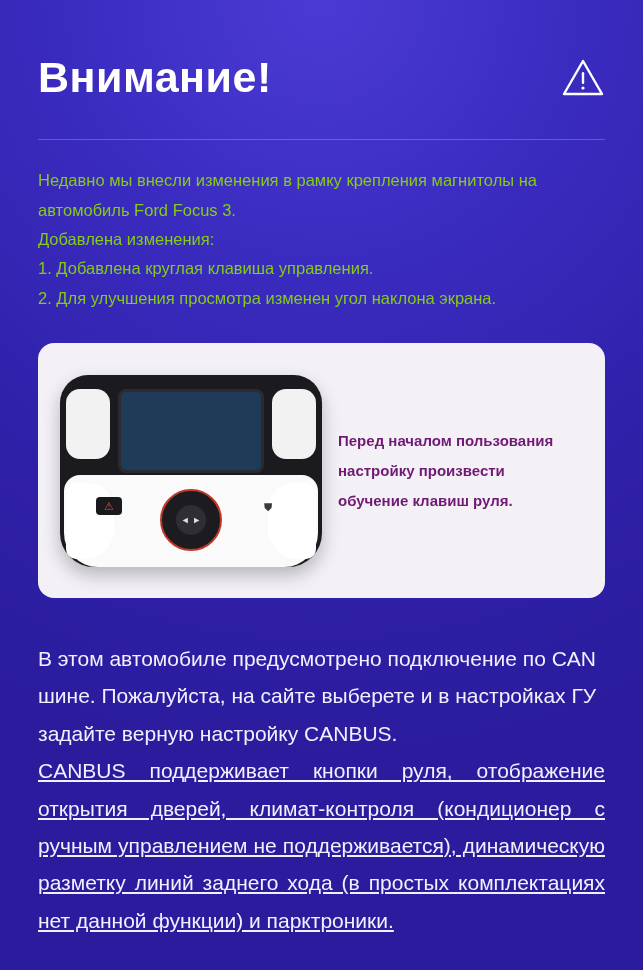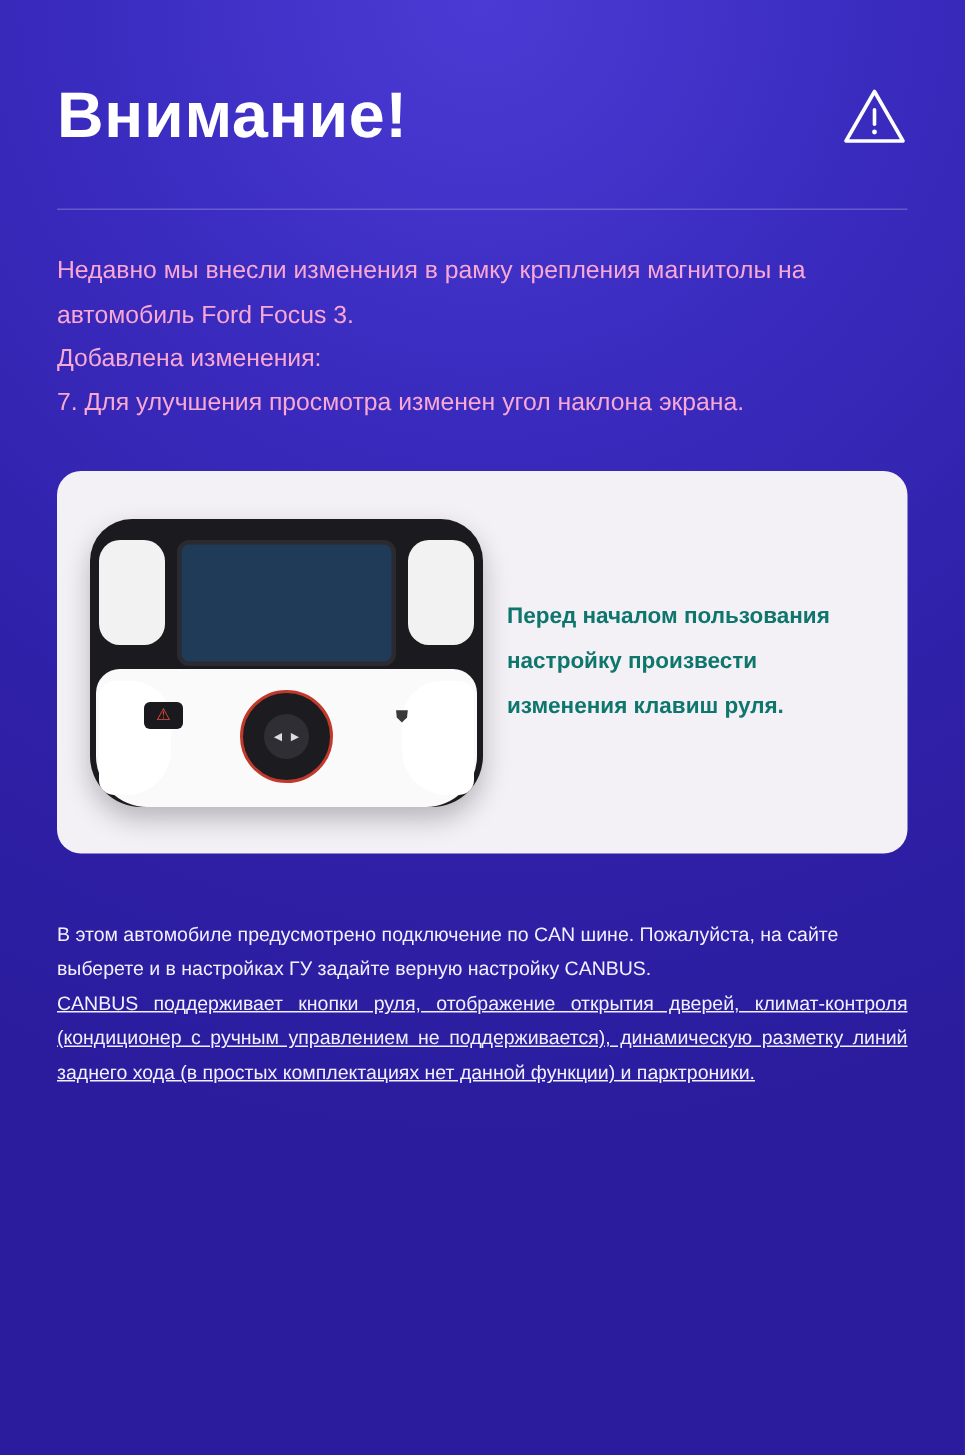--- a/index.html
+++ b/index.html
@@ -39,42 +39,42 @@
     margin-top: 38px;
     height: 1px;
     background: rgba(255,255,255,0.22);
     width: 100%;
   }
 
   .intro {
     margin-top: 26px;
     font-size: 16.5px;
     line-height: 1.78;
-    color: #f9a8d4;
+    color: #84cc16;
   }
   .intro p { margin: 0; }
 
   .card {
     margin-top: 30px;
     background: #f3f1f6;
     border-radius: 16px;
     height: 255px;
     display: flex;
     align-items: center;
     overflow: hidden;
     position: relative;
   }
   .card-img {
     width: 300px;
     height: 100%;
     position: relative;
     flex: none;
   }
   .card-text {
-    color: #0f766e;
+    color: #701a75;
     font-size: 15px;
     font-weight: bold;
     line-height: 2.0;
     padding-right: 22px;
   }
 
   
   .stereo {
     position: absolute;
     left: 22px;
@@ -175,21 +175,21 @@
     height: 16px;
     color: #3a3a3a;
     font-size: 11px;
     display: flex;
     align-items: center;
     justify-content: center;
   }
 
   .body-text {
     margin-top: 42px;
-    font-size: 13px;
+    font-size: 21px;
     line-height: 1.78;
     color: #f2f0ff;
   }
   .body-text p { margin: 0; }
   .justified { text-align: justify; text-decoration: underline; }
 </style>
 </head>
 <body>
 
 <div class="page">
@@ -203,21 +203,22 @@
         <circle cx="22" cy="31" r="1.6" fill="#ffffff"></circle>
       </svg>
     </div>
   </div>
 
   <div class="divider"></div>
 
   <div class="intro">
     <p>Недавно мы внесли изменения в рамку  крепления магнитолы на автомобиль Ford Focus 3.</p>
     <p>Добавлена изменения:</p>
-    <p>7. Для улучшения просмотра изменен угол наклона экрана.</p>
+    <p>1. Добавлена круглая клавиша управления.</p>
+    <p>2. Для улучшения просмотра изменен угол наклона экрана.</p>
   </div>
 
   <div class="card">
     <div class="card-img">
       <div class="stereo">
         <div class="stereo-body"></div>
         <div class="bezel-left"></div>
         <div class="bezel-right"></div>
         <div class="screen"></div>
         <div class="lower-panel">
@@ -227,21 +228,21 @@
           <div class="defog">⛊</div>
           <div class="dial">
             <div class="dial-inner">◄ ►</div>
           </div>
         </div>
       </div>
     </div>
     <div class="card-text">
       <div>Перед началом пользования</div>
       <div>настройку произвести</div>
-      <div>изменения клавиш руля.</div>
+      <div>обучение клавиш руля.</div>
     </div>
   </div>
 
   <div class="body-text">
     <p>В этом автомобиле предусмотрено подключение по CAN шине. Пожалуйста, на сайте выберете и в настройках ГУ задайте верную настройку CANBUS.</p>
     <p class="justified">CANBUS поддерживает кнопки руля, отображение открытия дверей, климат-контроля (кондиционер с ручным управлением не поддерживается), динамическую разметку линий заднего хода (в простых комплектациях нет данной функции) и парктроники.</p>
   </div>
 
 </div>
 

